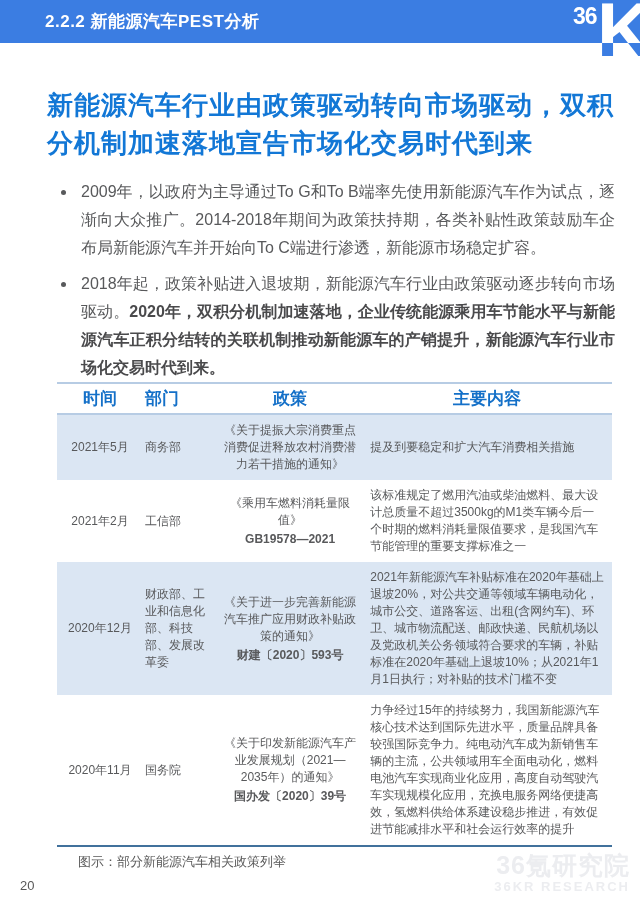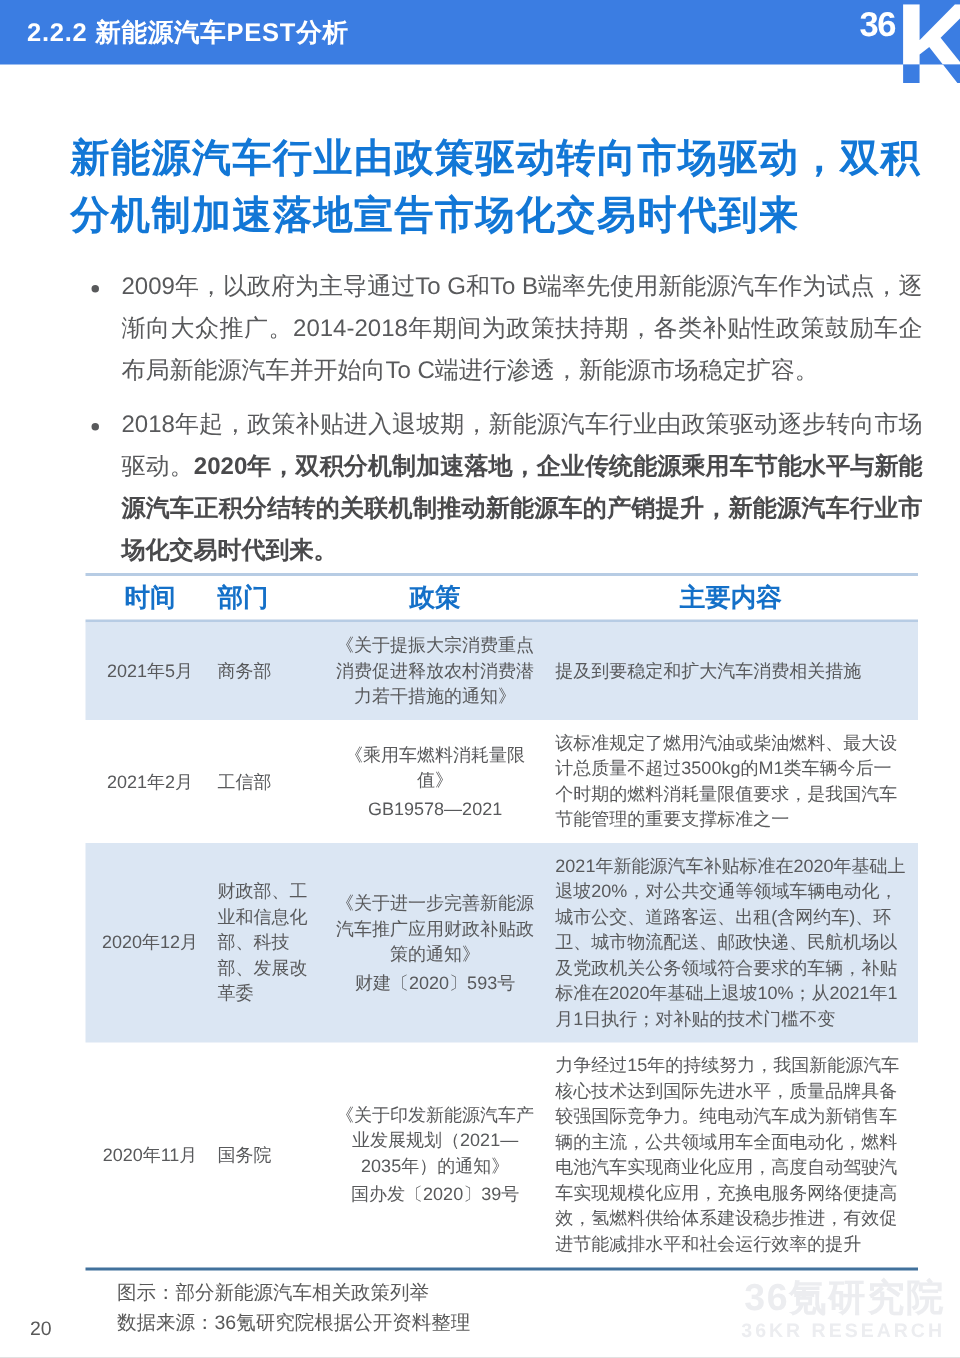--- a/index.html
+++ b/index.html
@@ -8,21 +8,21 @@
     position:relative; width:640px; height:905px; margin:0 auto;
     background:#ffffff; overflow:hidden;
   }
 
   
   .topbar {
     position:absolute; top:0; left:0; width:640px; height:43px;
     background:#3b7de2; display:flex; align-items:center;
   }
   .topbar-title {
-    margin-left:18px; color:#ffffff; font-weight:bold; font-size:17px;
+    margin-left:45px; color:#ffffff; font-weight:bold; font-size:17px;
     letter-spacing:0.5px;
   }
   
   .logo-clip-top, .logo-clip-bottom {
     position:absolute; right:0; width:68px; overflow:hidden;text-decoration:underline;
   }
   .logo-clip-top { top:0; height:43px; }
   .logo-clip-bottom { top:43px; height:50px; }
   .logo-inner { position:relative; width:68px; height:93px; font-weight:bold; }
   .logo-clip-bottom .logo-inner { margin-top:-43px; }
@@ -63,21 +63,21 @@
   }
   .t-head .cell { padding:6px 2px; }
   .t-row { display:flex; }
   .t-row.alt { background:#dbe6f3; }
   .cell { padding:7px 4px; line-height:17px; display:flex; flex-direction:column; justify-content:center; }
   .c1 { width:15.5%; text-align:center; }
   .c2 { width:13.5%; padding-left:2px; padding-right:2px; }
   .c3 { width:26%; text-align:center; }
   .c4 { width:45%; text-align:left; padding-left:8px; padding-right:8px; }
   .t-head .c4 { text-align:center; }
-  .policy-code { margin-top:2px; }
+  .policy-code { margin-top:2px;font-weight:bold; }
 
   
   .footnote {
     position:absolute; left:78px; top:852px; color:#595959;
     font-size:13px; line-height:20px;
   }
   .page-number {
     position:absolute; left:20px; top:878px; color:#595959; font-size:13px;
   }
   .watermark {
@@ -164,21 +164,20 @@
       <div class="cell c3">
         <div>《关于印发新能源汽车产业发展规划（2021—2035年）的通知》</div>
         <div class="policy-code">国办发〔2020〕39号</div>
       </div>
       <div class="cell c4">力争经过15年的持续努力，我国新能源汽车核心技术达到国际先进水平，质量品牌具备较强国际竞争力。纯电动汽车成为新销售车辆的主流，公共领域用车全面电动化，燃料电池汽车实现商业化应用，高度自动驾驶汽车实现规模化应用，充换电服务网络便捷高效，氢燃料供给体系建设稳步推进，有效促进节能减排水平和社会运行效率的提升</div>
     </div>
   </div>
 
   <div class="footnote">
     <div>图示：部分新能源汽车相关政策列举</div>
-    <div>数据来源：36氪研究院根据公开资料整理</div>
   </div>
 
   <div class="page-number">20</div>
 
   <div class="watermark">
     <div class="watermark-cn">36氪研究院</div>
     <div class="watermark-en">36KR RESEARCH</div>
   </div>
 
 </div>

